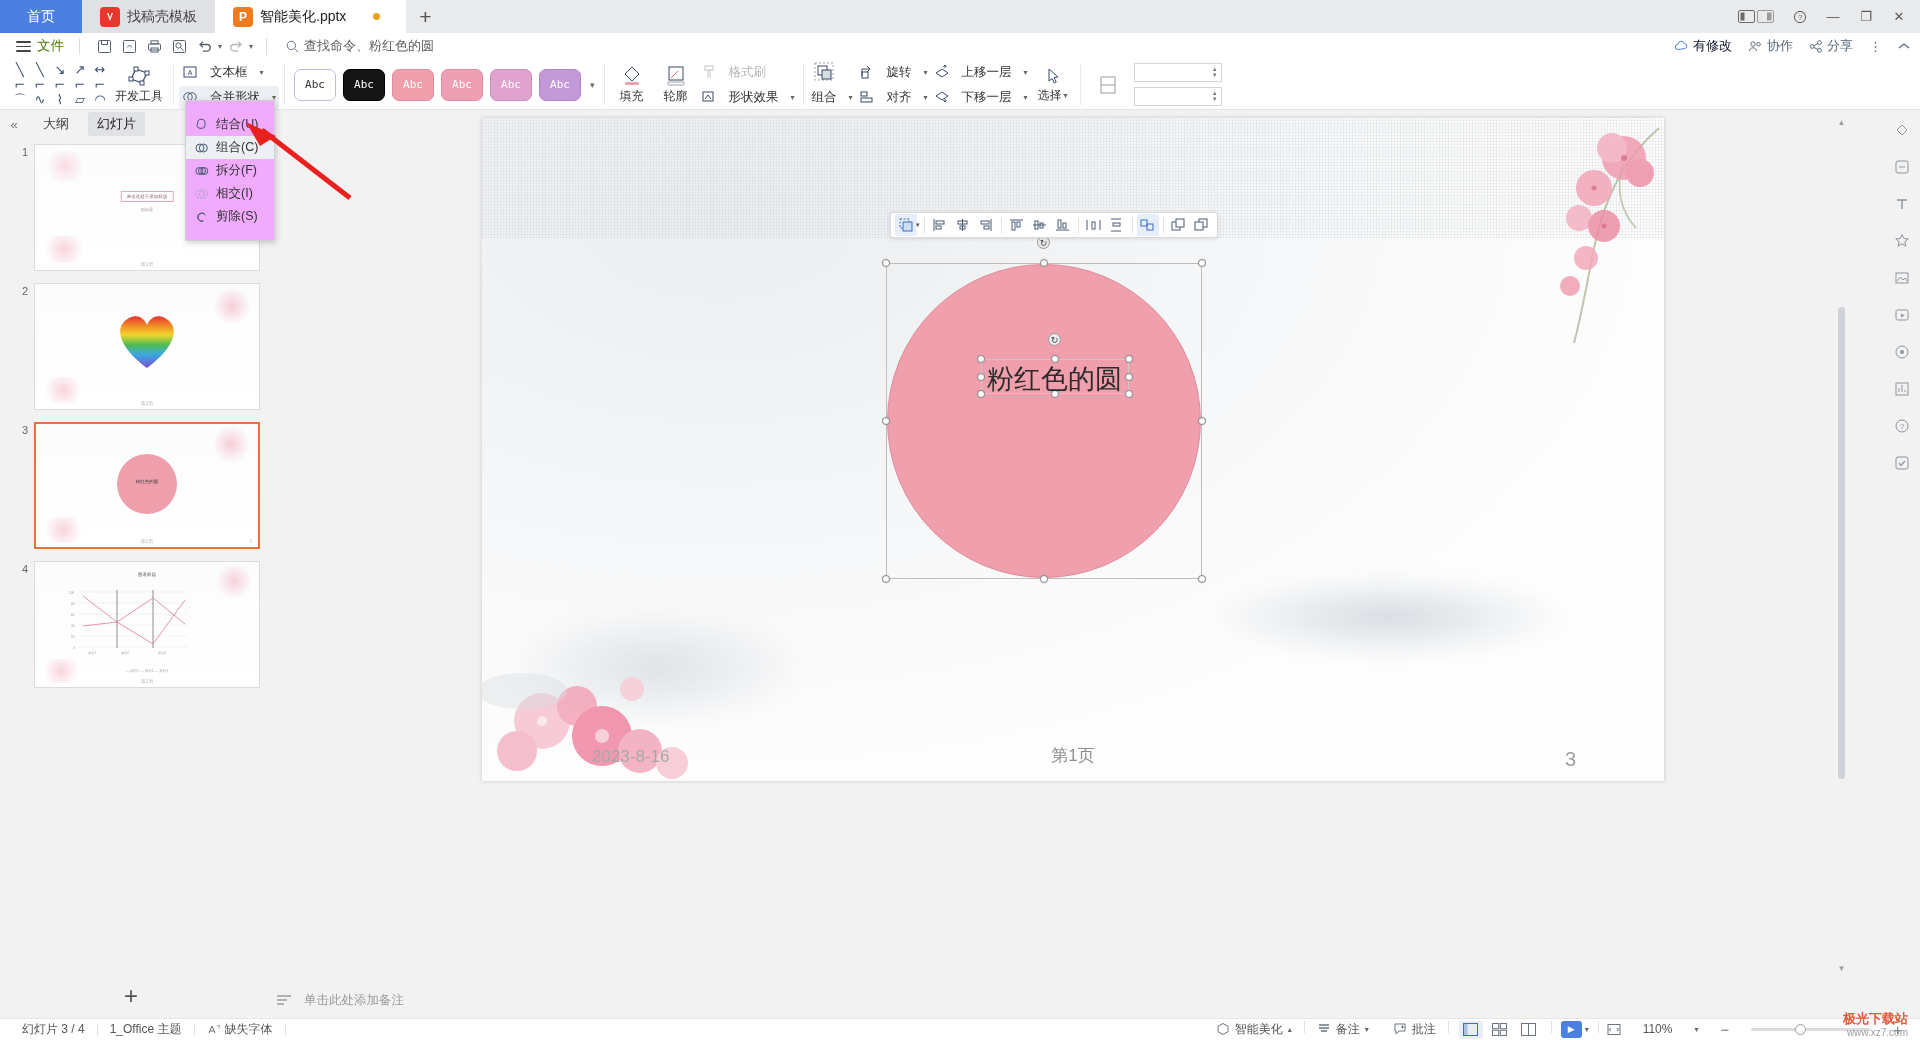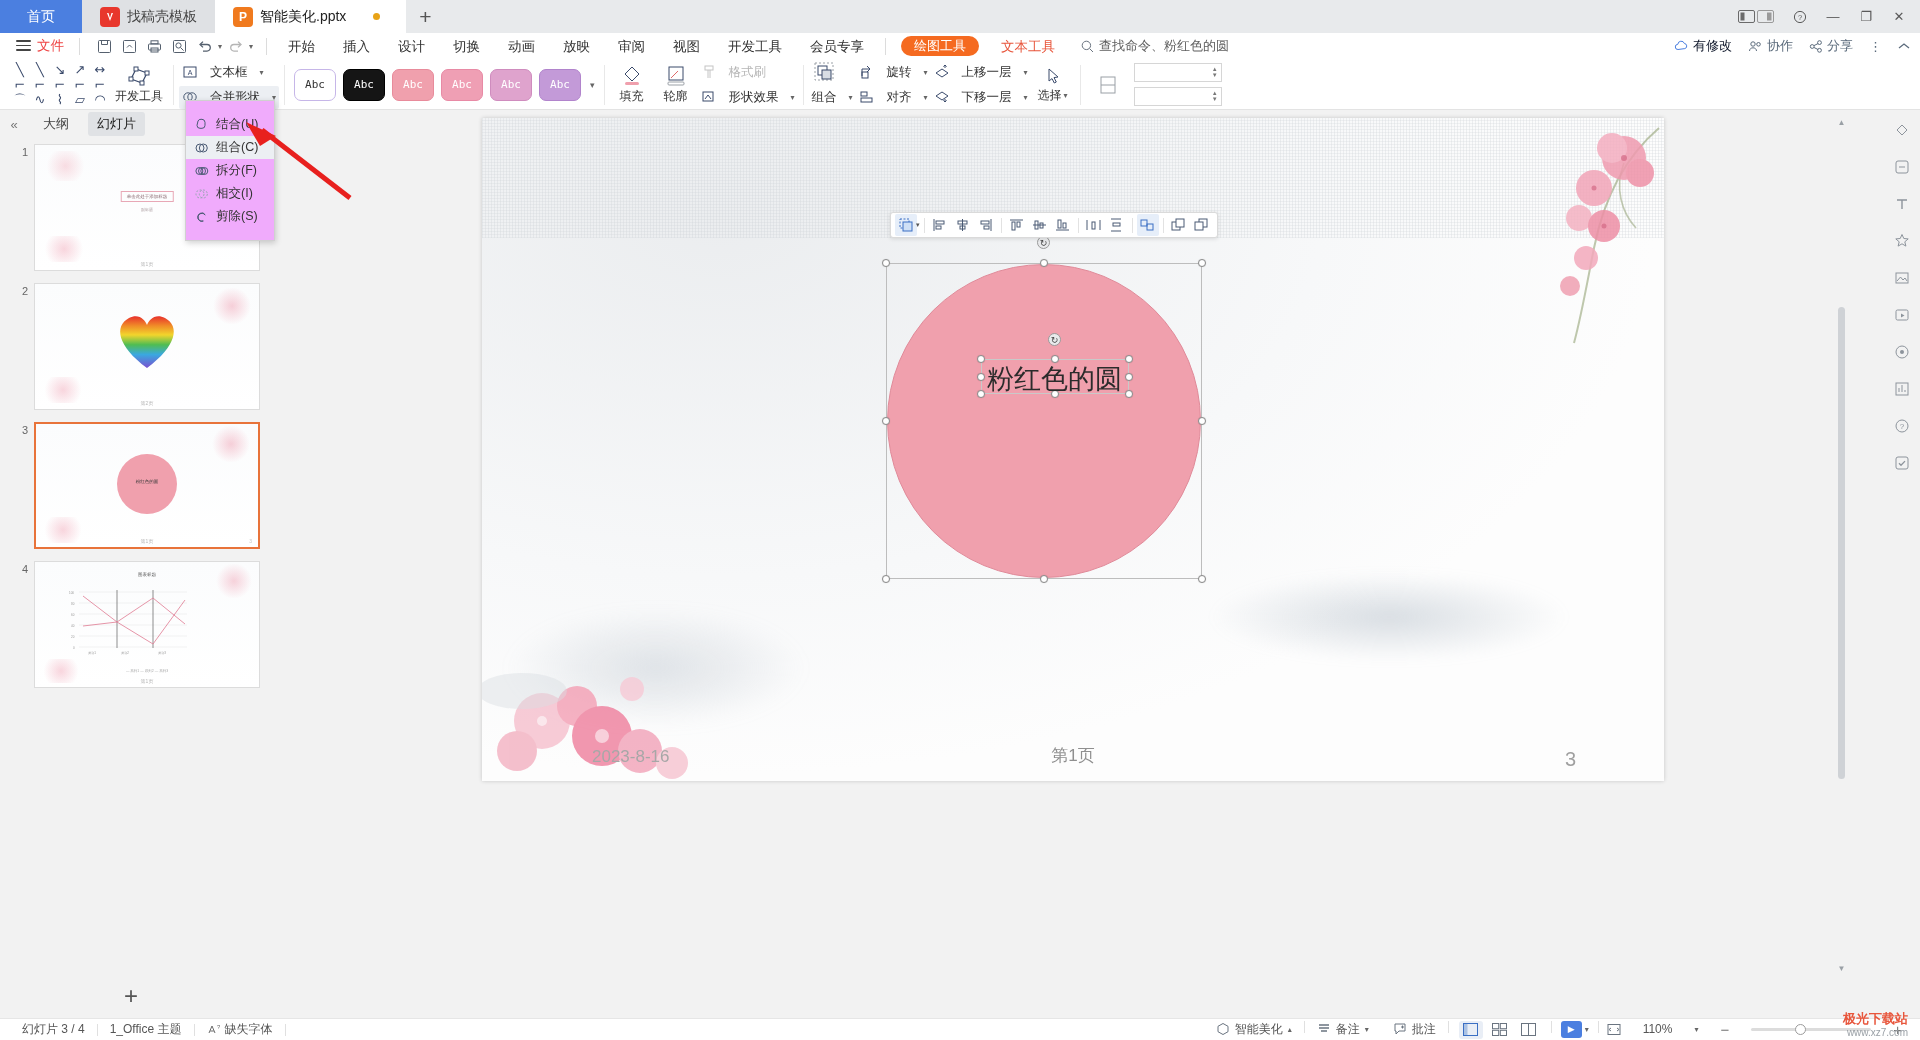--- a/index.html
+++ b/index.html
@@ -69,21 +69,21 @@
 
   
   .menubar {
     height: 27px;
     background: #fff;
     display:flex; align-items:center;
     border-bottom: 1px solid #fff;
     padding-left: 8px;
     position: relative;
   }
-  .mb-file { display:flex;align-items:flex-start;gap:6px; padding:0 8px; font-size:13.5px;color:#ef4444;}
+  .mb-file { display:flex;align-items:flex-end;gap:6px; padding:0 8px; font-size:13.5px;color:#4d7c0f;}
   .hamb { display:inline-block; width:15px; }
   .hamb i { display:block;height:1.6px;background:#444;margin:3px 0;border-radius:1px;}
   .qat { display:flex; align-items:center; gap:2px; padding: 0 6px;}
   .qicon { width:23px;height:22px; display:flex;align-items:center;justify-content:center;}
   .vsep { width:1px; height:17px; background:#dcdcdc; margin: 0 7px;}
   .ribtabs { display:flex; align-items:center; gap:0px; }
   .ribtab {
     padding: 0 14px; height:27px; line-height:27px; font-size:13.5px; color:#333;
     white-space: nowrap;
   }
@@ -428,35 +428,20 @@
     <div class="qicon">
       <svg width="16" height="15" viewBox="0 0 16 15">
           <path d="M12 5.5H6a3.3 3.3 0 000 6.6h4" fill="none" stroke="#b5b5b5" stroke-width="1.3"></path>
           <path d="M10 2.6l3 2.9-3 2.9" fill="none" stroke="#b5b5b5" stroke-width="1.3"></path>
         </svg>
     </div>
     <div class="caret">▾</div>
   </div>
   <div class="vsep"></div>
 
-  <div class="ribtabs">
-    <div class="ribtab">开始</div>
-    <div class="ribtab">插入</div>
-    <div class="ribtab">设计</div>
-    <div class="ribtab">切换</div>
-    <div class="ribtab">动画</div>
-    <div class="ribtab">放映</div>
-    <div class="ribtab">审阅</div>
-    <div class="ribtab">视图</div>
-    <div class="ribtab">开发工具</div>
-    <div class="ribtab">会员专享</div>
-    <div class="vsep"></div>
-    <div class="ribtab accent">绘图工具</div>
-    <div class="ribtab redtxt">文本工具</div>
-  </div>
 
   <div class="searchbox">
     <span>
       <svg width="13" height="13" viewBox="0 0 13 13">
           <circle cx="5.4" cy="5.4" r="4.2" fill="none" stroke="#6a7480"></circle>
           <path d="M8.6 8.6L12 12" stroke="#6a7480"></path>
         </svg>
     </span>
     <span>查找命令、粉红色的圆</span>
   </div>
@@ -1073,20 +1058,28 @@
       <div class="sf-center">第1页</div>
       <div class="sf-num">3</div>
     </div>
 
     <div class="vscroll">
       <div class="arrow" style="top:0;">▲</div>
       <div class="thumbbar"></div>
       <div class="arrow" style="bottom:0;">▼</div>
     </div>
 
+    <div class="notesbar">
+      <span>
+        <svg width="16" height="14" viewBox="0 0 16 14">
+            <path d="M1 3h14M1 7h10M1 11h7" stroke="#9a9a9a" stroke-width="1.4"></path>
+          </svg>
+      </span>
+      <span>单击此处添加备注</span>
+    </div>
   </div>
 
   <div class="rail">
     <div class="rail-ic">
       <svg width="16" height="16" viewBox="0 0 16 16">
           <path d="M3 8l5-5 5 5-5 5z" fill="none" stroke="#8d949c"></path>
         </svg>
     </div>
     <div class="rail-ic">
       <svg width="16" height="16" viewBox="0 0 16 16">

